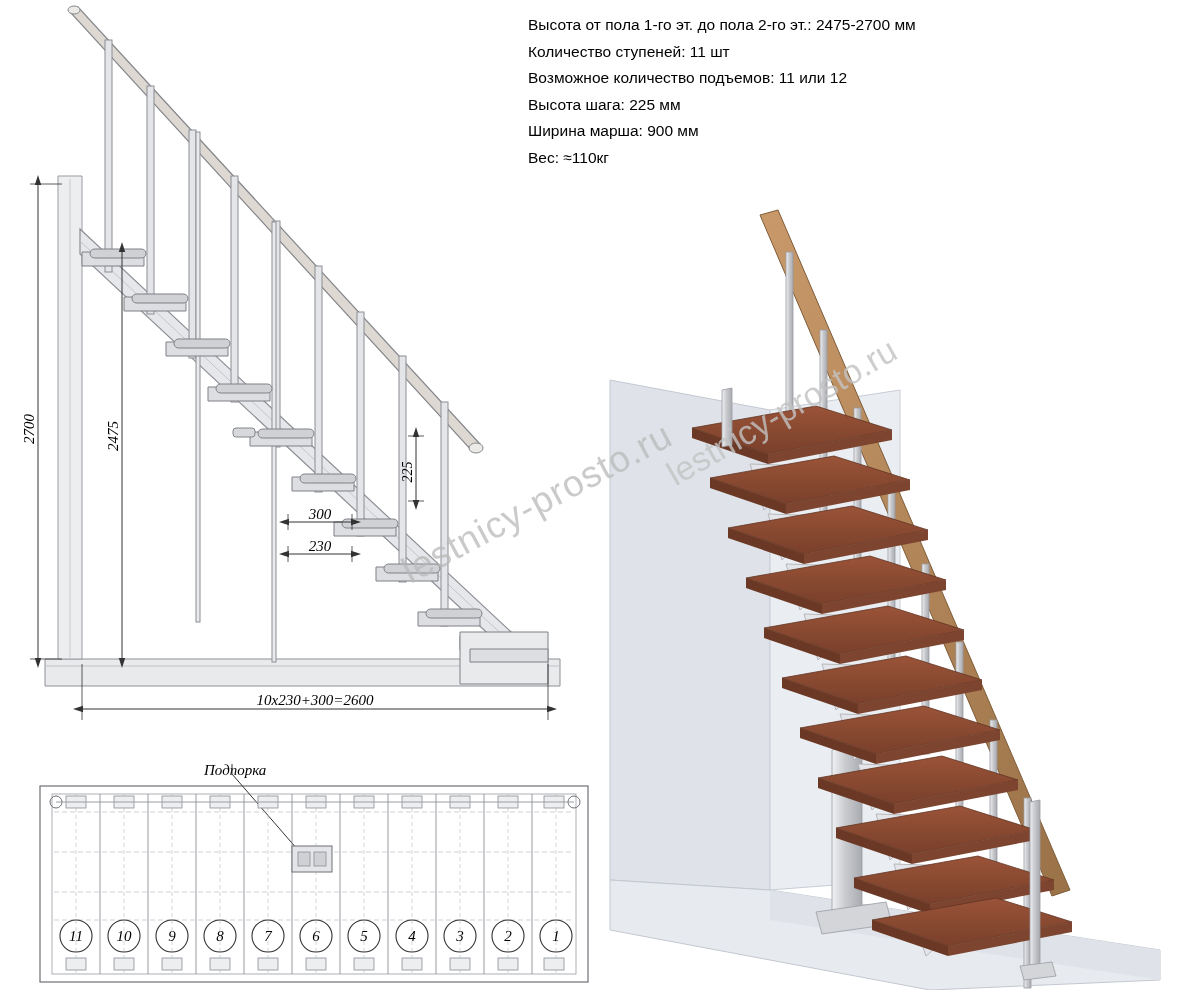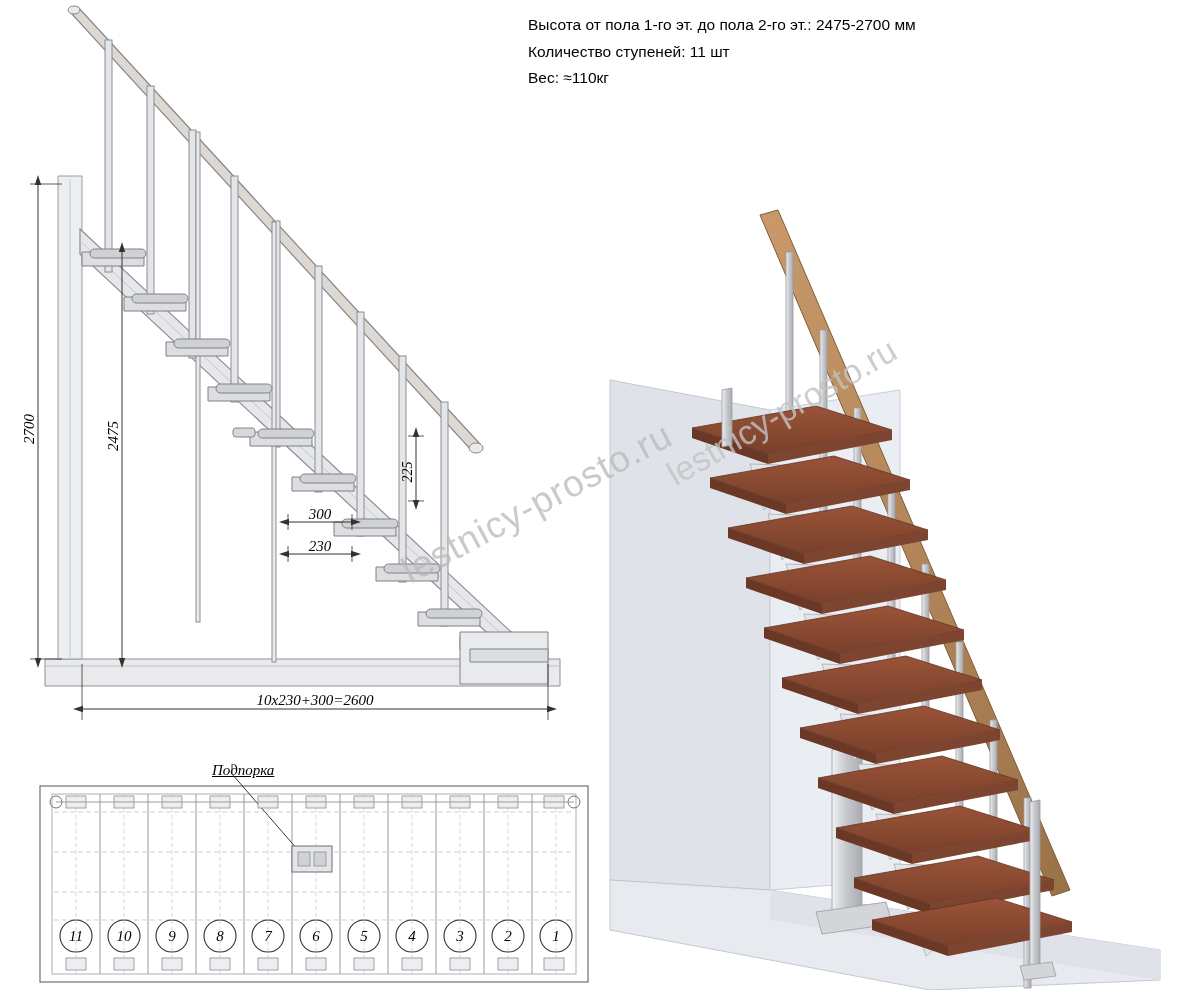--- a/index.html
+++ b/index.html
@@ -32,23 +32,23 @@
   .dimtxt-sm{
     font-family:"Liberation Serif", serif;
     font-style:italic;
     font-size:14px;
     fill:#000;
   }
 
   
   .plan{position:absolute;left:36px;top:760px;width:560px;height:230px;}
   .plan-label{
-    position:absolute;left:212px;top:762px;
+    position:absolute;left:204px;top:762px;
     font-family:"Liberation Serif", serif;
-    font-style:italic;font-size:15px;color:#000;text-decoration:underline;
+    font-style:italic;font-size:15px;color:#000;
   }
 
   
   .render{position:absolute;left:600px;top:190px;width:591px;height:800px;}
 
   
   .watermark{
     position:absolute;left:395px;top:555px;
     font-family:"Liberation Sans", sans-serif;
     font-size:37px;color:#b9b9b9;opacity:.75;
@@ -69,20 +69,23 @@
   }
 </style>
 </head>
 <body>
 
 <div class="root">
 
   <div class="specs">
     <div>Высота от пола 1-го эт. до пола 2-го эт.: 2475-2700 мм</div>
     <div>Количество ступеней: 11 шт</div>
+    <div>Возможное количество подъемов: 11 или 12</div>
+    <div>Высота шага: 225 мм</div>
+    <div>Ширина марша: 900 мм</div>
     <div>Вес: ≈110кг</div>
   </div>
 
   <div class="elev">
   <svg width="600" height="745" viewBox="0 0 600 745" xmlns="http://www.w3.org/2000/svg">
     <defs>
       <marker id="arrS" markerWidth="10" markerHeight="8" refX="9" refY="4" orient="auto">
         <path d="M0,4 L10,0.8 L10,7.2 Z" fill="#333"></path>
       </marker>
       <marker id="arrE" markerWidth="10" markerHeight="8" refX="1" refY="4" orient="auto">

